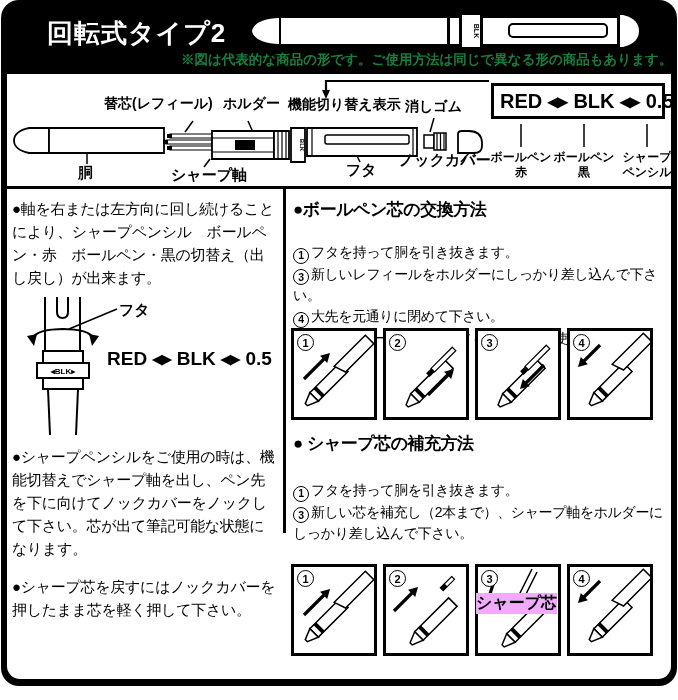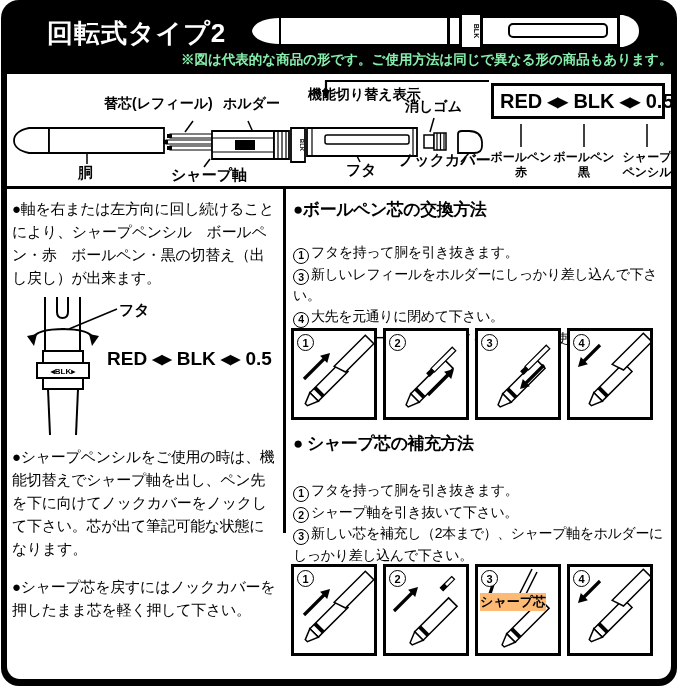--- a/index.html
+++ b/index.html
@@ -1,21 +1,21 @@
 <!DOCTYPE html>
 <html><head>
 <meta charset="utf-8">
 <style>
   html,body{margin:0;padding:0;background:#fff;}
   body{width:678px;height:700px;position:relative;font-family:"Liberation Sans",sans-serif;color:#000;}
   .frame{position:absolute;left:1px;top:0;width:676px;height:686px;background:#000;border-radius:18px;overflow:hidden;}
   
   .title{position:absolute;left:46px;top:16px;font-size:26px;font-weight:bold;color:#fff;letter-spacing:1px;}
   .header-pen{position:absolute;left:248px;top:10px;width:392px;height:42px;}
-  .note{position:absolute;left:180px;top:51px;font-size:13.5px;font-weight:bold;color:#86efac;white-space:nowrap;}
+  .note{position:absolute;left:180px;top:51px;font-size:13.5px;font-weight:bold;color:#15803d;white-space:nowrap;}
   
   .content{position:absolute;left:6px;top:74px;width:664px;height:605px;background:#fff;border-radius:0 0 13px 13px;overflow:hidden;}
   .parts{position:absolute;left:0;top:0;width:664px;height:112px;border-bottom:3px solid #000;}
   .parts-svg{position:absolute;left:0;top:0;width:664px;height:112px;}
   .plabel{position:absolute;font-size:14px;font-weight:bold;white-space:nowrap;}
   .mode-box{position:absolute;left:484px;top:9px;width:156px;border:3px solid #000;padding:3px 6px;font-size:20px;font-weight:bold;text-align:center;white-space:nowrap;background:#fff;}
   .mode-label{position:absolute;top:76px;width:64px;text-align:center;font-size:12px;font-weight:bold;line-height:15px;}
   .columns{position:absolute;left:0;top:115px;width:664px;height:344px;display:flex;}
   .left-col{width:276px;border-right:3px solid #000;position:relative;}
   .right-col{width:385px;position:relative;}
@@ -23,21 +23,21 @@
   .rot-svg{position:absolute;left:14px;top:100px;width:120px;height:150px;}
   .cap-lab{position:absolute;left:112px;top:112px;font-size:15px;font-weight:bold;}
   .mode-seq{position:absolute;left:100px;top:158px;font-size:19px;font-weight:bold;white-space:nowrap;}
   .sec-head{position:absolute;left:7px;font-size:17px;font-weight:bold;letter-spacing:-0.5px;white-space:nowrap;}
   .steps{position:absolute;left:7px;width:374px;font-size:14px;line-height:21px;letter-spacing:-0.4px;margin-top:23px;}
   .cnum{display:inline-flex;width:14px;height:14px;border:1.5px solid #000;border-radius:50%;align-items:center;justify-content:center;font-size:10.5px;font-weight:bold;margin-right:2px;vertical-align:-2px;background:#fff;}
   .boxrow{position:absolute;left:5px;display:flex;gap:6px;}
   .stepbox{width:80px;height:86px;border:3px solid #000;position:relative;background:#fff;}
   .stepbox svg{position:absolute;left:0;top:0;width:80px;height:86px;}
   .snum{position:absolute;left:3px;top:3px;width:15px;height:15px;border:1.6px solid #000;border-radius:50%;display:flex;align-items:center;justify-content:center;font-size:11px;font-weight:bold;background:#fff;z-index:2;}
-  .lead-lab{position:absolute;right:12px;top:26px;font-size:13px;font-weight:bold;background:#fdba74;z-index:2;white-space:nowrap;}
+  .lead-lab{position:absolute;right:1px;top:26px;font-size:16px;font-weight:bold;background:#f0abfc;z-index:2;white-space:nowrap;}
   svg *{vector-effect:non-scaling-stroke;}
 </style>
 </head>
 <body>
 
 <div class="frame">
 
   <div class="title">回転式タイプ2</div>
 
   <svg class="header-pen" viewBox="0 0 392 42">
@@ -104,21 +104,21 @@
         <path d="M451,79 L451,60 Q451,57 455,57 L462,57 Q474,57 475,68 L475,72 Q475,79 467,79 Z" fill="#fff" stroke="#000" stroke-width="1.8"></path>
         <line x1="462" y1="79" x2="454" y2="88" stroke="#000" stroke-width="1.5"></line>
 
         <line x1="514" y1="50" x2="514" y2="73" stroke="#000" stroke-width="1.5"></line>
         <line x1="577" y1="50" x2="577" y2="73" stroke="#000" stroke-width="1.5"></line>
         <line x1="640" y1="50" x2="640" y2="73" stroke="#000" stroke-width="1.5"></line>
       </svg>
 
       <div class="plabel" style="left:97px;top:21px;">替芯(レフィール)</div>
       <div class="plabel" style="left:216px;top:21px;">ホルダー</div>
-      <div class="plabel" style="left:281px;top:12px;margin-left:20px;">機能切り替え表示</div>
+      <div class="plabel" style="left:281px;top:22px;">機能切り替え表示</div>
       <div class="plabel" style="left:398px;top:24px;">消しゴム</div>
       <div class="plabel" style="left:71px;top:90px;font-size:15px;">胴</div>
       <div class="plabel" style="left:164px;top:92px;font-size:15px;">シャープ軸</div>
       <div class="plabel" style="left:339px;top:87px;font-size:15px;">フタ</div>
       <div class="plabel" style="left:392px;top:77px;font-size:15px;">ノックカバー</div>
 
       <div class="mode-box">RED ◂▸ BLK ◂▸ 0.5</div>
       <div class="mode-label" style="left:482px;">
         <div>ボールペン</div>
         <div>赤</div>
@@ -231,21 +231,20 @@
               </g>
               <line x1="30" y1="14" x2="14" y2="30" stroke="#000" stroke-width="3.2"></line>
               <polygon points="8,36 10.8,26.1 17.9,33.2" fill="#000"></polygon>
             </svg>
           </div>
         </div>
 
         <div class="sec-head" style="top:243px;">● シャープ芯の補充方法</div>
         <div class="steps" style="top:268px;">
           <div><span class="cnum">1</span><span>フタを持って胴を引き抜きます。</span></div>
-          <div><span class="cnum">2</span><span>シャープ軸を引き抜いて下さい。</span></div>
           <div><span class="cnum">3</span><span>新しい芯を補充し（2本まで）、シャープ軸をホルダーにしっかり差し込んで下さい。</span></div>
         </div>
 
         <div class="boxrow" style="top:375px;">
           <div class="stepbox">
             <span class="snum">1</span>
             <svg viewBox="0 0 80 86">
               <g transform="rotate(45 30 56)">
                 <rect x="24" y="28" width="12" height="42" fill="#fff" stroke="#000" stroke-width="1.5"></rect>
                 <rect x="24" y="61" width="12" height="4" fill="#000"></rect>

